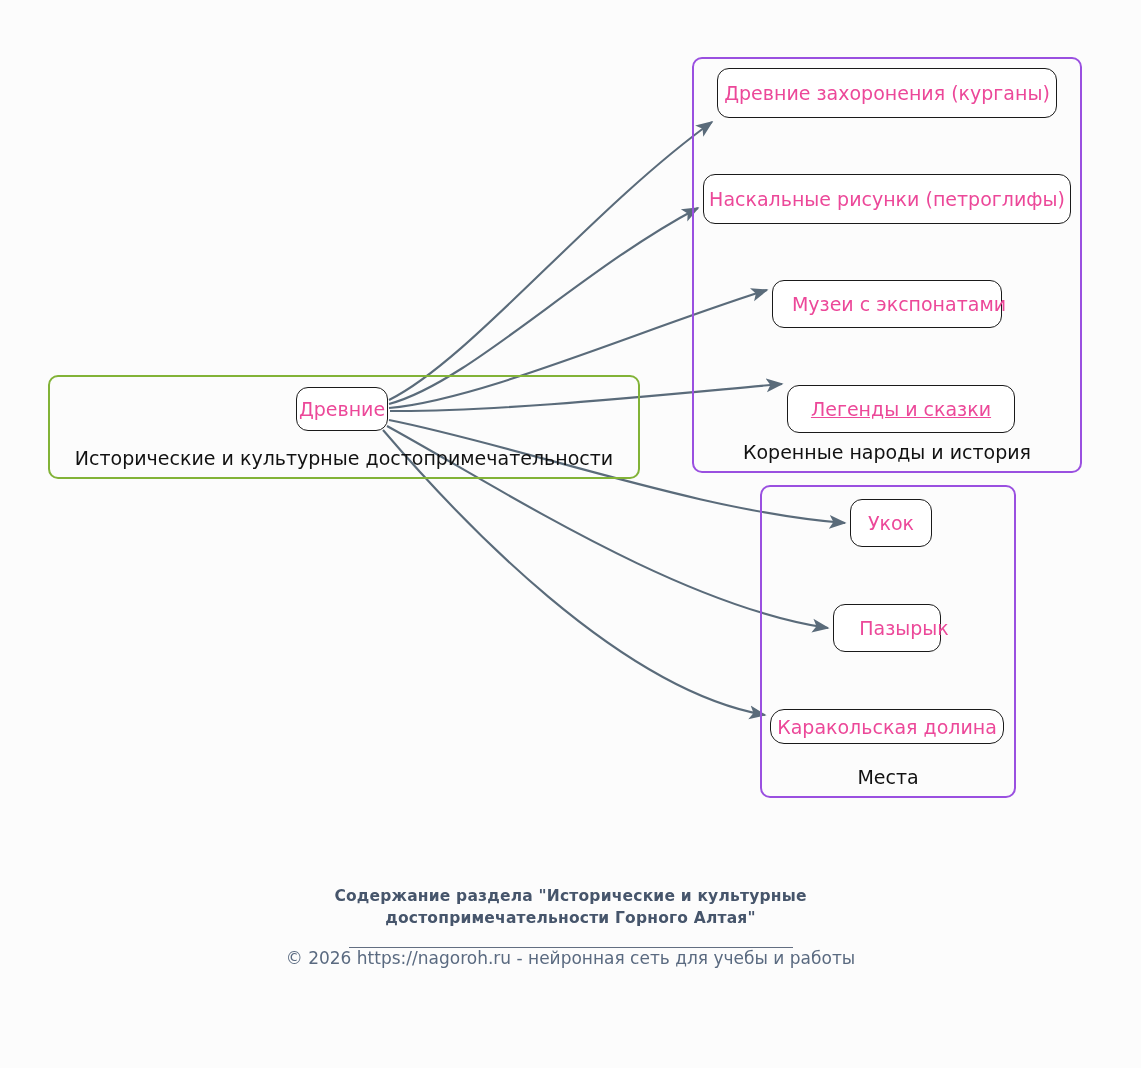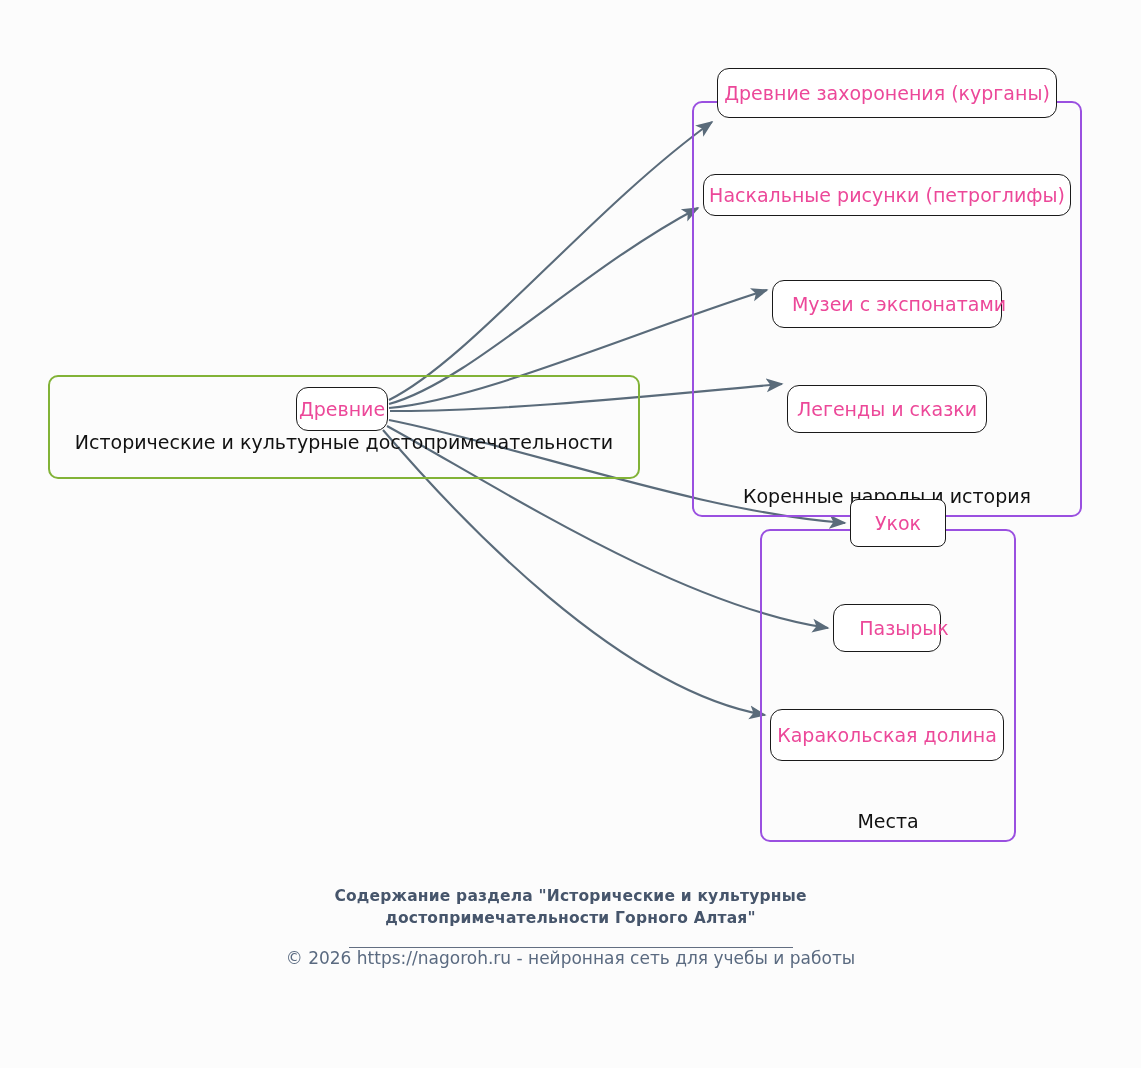--- a/index.html
+++ b/index.html
@@ -29,21 +29,20 @@
     height: 1068px;
     pointer-events: none;
   }
   
   .cluster {
     position: absolute;
     border: 2px solid #9a50e0;
     border-radius: 10px;
     background: transparent;
     box-sizing: border-box;
-    margin-top: 44px;
   }
   .cluster-label {
     position: absolute;
     left: 0;
     right: 0;
     text-align: center;
     font-size: 19px;
     color: #111111;
     white-space: nowrap;
   }
@@ -65,44 +64,44 @@
     position: absolute;
     left: 48px;
     top: 375px;
     width: 592px;
     height: 104px;
     border: 2px solid #82b337;
     border-radius: 10px;
     box-sizing: border-box;
     background: transparent;
   }
-  #cluster-root .cluster-label { bottom: 24px; }
+  #cluster-root .cluster-label { bottom: 8px; }
   
   .node {
     position: absolute;
     border: 1.6px solid #1a1a1a;
     border-radius: 12px;
     background: #ffffff;
     display: flex;
     align-items: center;
     justify-content: center;
     box-sizing: border-box;
     font-size: 19px;
     color: #ec4899;
     white-space: nowrap;
     padding: 0 10px;
   }
   #node-start      { left: 296px; top: 387px; width: 92px;  height: 44px; }
   #node-kurgany    { left: 717px; top: 68px;  width: 340px; height: 50px; }
-  #node-petroglyph { left: 703px; top: 174px; width: 368px; height: 42px; }
+  #node-petroglyph { left: 703px; top: 174px; width: 368px; height: 50px; }
   #node-museums    { left: 772px; top: 280px; width: 230px; height: 48px; padding-left: 34px; }
-  #node-legends    { left: 787px; top: 385px; width: 200px; height: 48px; }
-  #node-ukok       { left: 850px; top: 499px; width: 96px;  height: 48px; border-radius: 8px; }
+  #node-legends    { left: 787px; top: 385px; width: 228px; height: 48px; text-decoration: underline; }
+  #node-ukok       { left: 850px; top: 499px; width: 82px;  height: 48px; }
   #node-pazyryk    { left: 833px; top: 604px; width: 108px; height: 48px; padding-left: 44px; }
-  #node-karakol    { left: 770px; top: 709px; width: 234px; height: 52px; }
+  #node-karakol    { left: 770px; top: 709px; width: 234px; height: 35px; border-radius: 14px; }
   
   #footer {
     position: absolute;
     left: 0;
     right: 0;
     top: 885px;
     text-align: center;
   }
   #footer-title {
     font-size: 15.5px;

